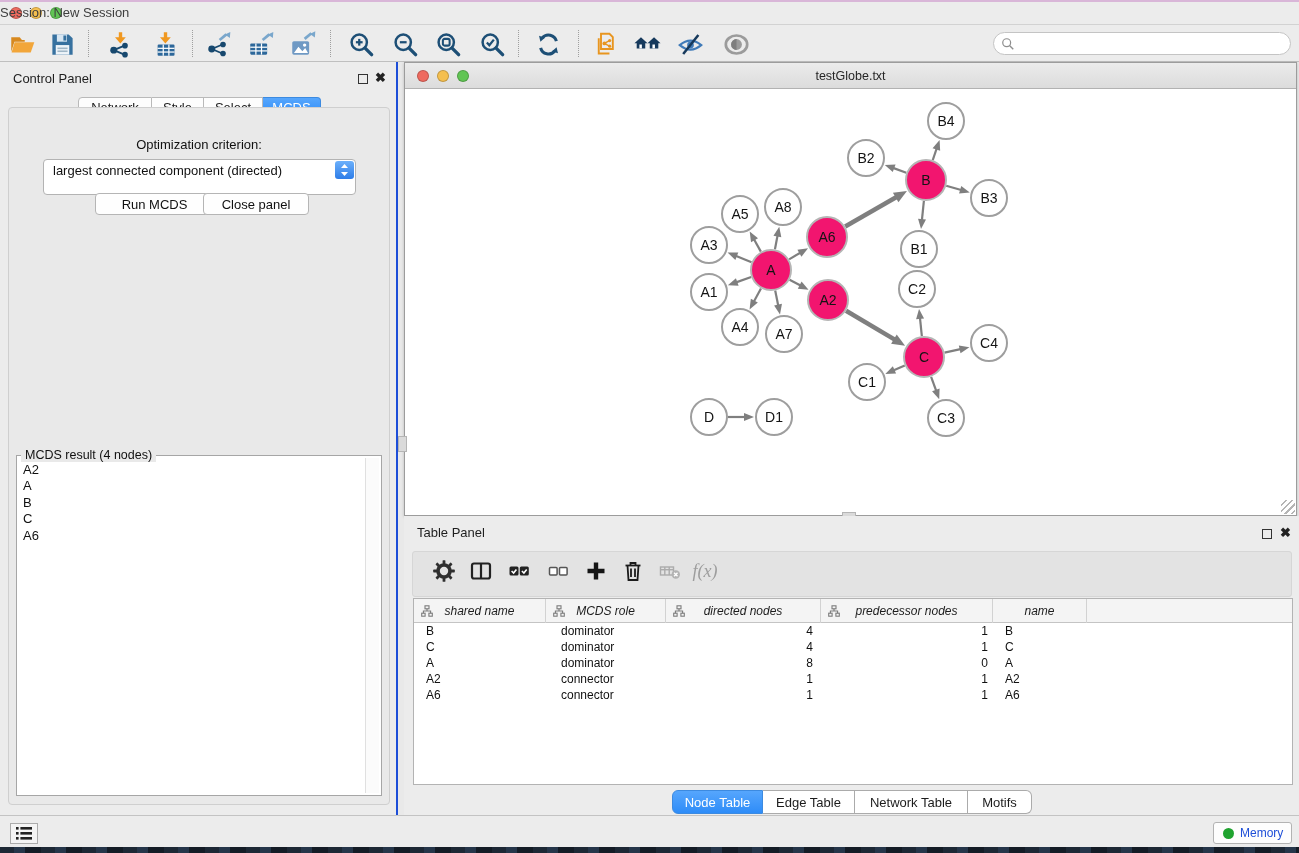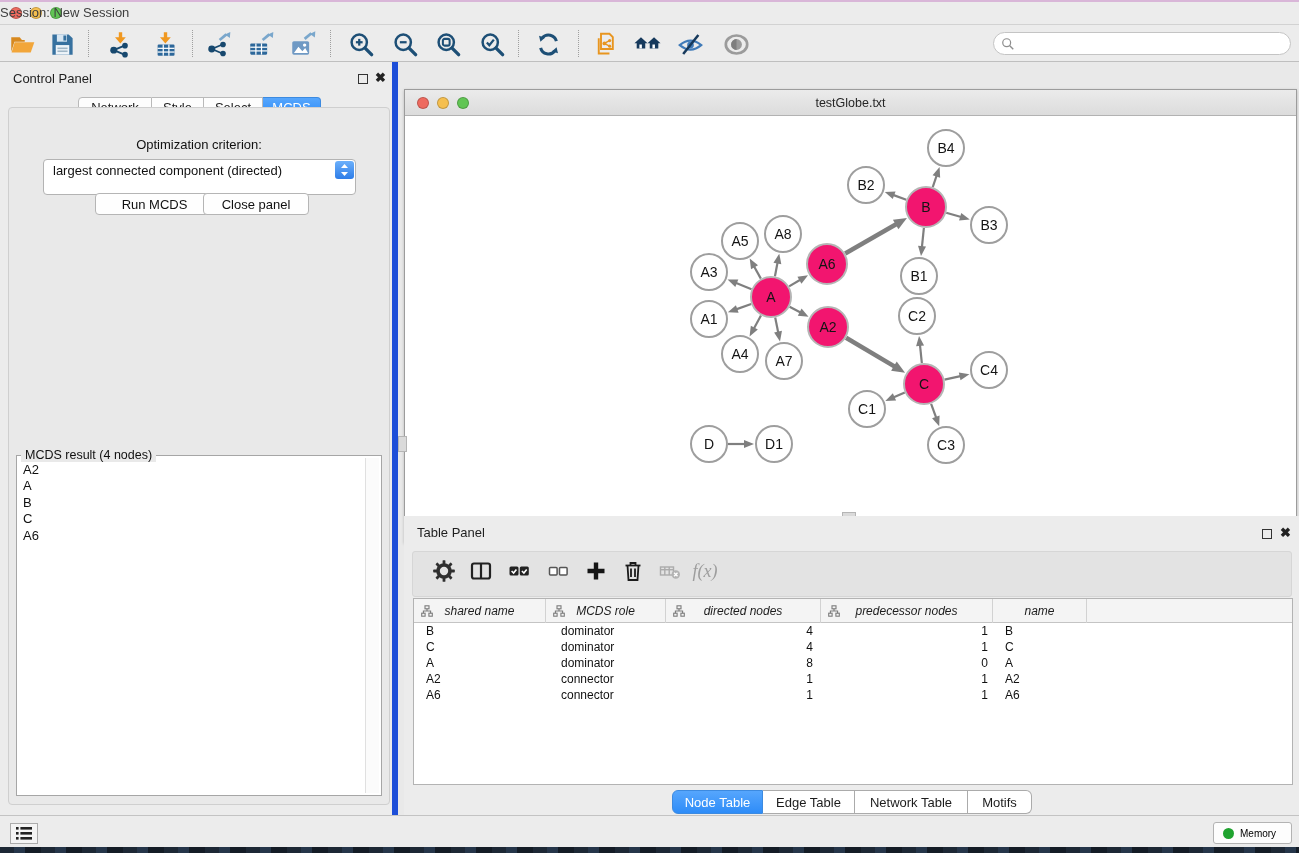--- a/index.html
+++ b/index.html
@@ -25,21 +25,21 @@
   .tbicon svg { width:27px; height:27px; }
   .tbsep { position:absolute; top:5px; height:27px; border-left:1px dotted #9f9f9f; width:0; }
   .searchbox { position:absolute; left:993px; top:7px; width:298px; height:23px; background:#fff;
     border:1px solid #c4c4c4; border-radius:12px; }
   .searchbox svg { position:absolute; left:7px; top:4px; width:14px; height:14px; }
   .searchbox input { position:absolute; left:25px; top:1px; width:265px; height:19px; border:none;
     outline:none; font-size:12px; background:transparent; }
 
   
   .control-panel { position:absolute; left:0; top:62px; width:398px; height:753px; background:#ececec;
-    border-right:6px solid #1d4ed8; }
+    border-right:2px solid #1d4ed8; }
   .panel-title { position:absolute; left:13px; top:9px; font-size:13px; color:#1e1e1e; }
   .float-ic { position:absolute; width:10px; height:10px; border:1.6px solid #333; }
   .close-ic { position:absolute; font-size:13px; font-weight:bold; color:#222; line-height:12px; }
   .cp-float { left:358px; top:12px; } .cp-close { left:375px; top:10px; }
   .cp-tabs { position:absolute; left:78px; top:35px; height:20px; display:flex; }
   .cp-tab { height:20px; background:#fdfdfd; border:1px solid #b9b9b9; border-left:none; font-size:13px;
     color:#1c1c1c; display:flex; align-items:center; justify-content:center; cursor:default; }
   .cp-tab:first-child { border-left:1px solid #b9b9b9; border-radius:4px 0 0 4px; }
   .cp-tab:last-child { border-radius:0 4px 4px 0; }
   .cp-tab.active { background:linear-gradient(#56a6fd,#2e8cf8); border-color:#3c8ae0; color:#fff; }
@@ -60,21 +60,21 @@
     border:1px solid #a6a6a6; background:#fff; }
   .result-legend { position:absolute; left:4px; top:-8px; background:#e9e9e9; padding:0 4px;
     font-size:12.5px; color:#111; }
   .result-list { position:absolute; left:2px; right:17px; top:6px; bottom:2px; overflow:hidden; }
   .result-item { font-size:13px; line-height:16.4px; padding-left:4px; color:#111; cursor:default; }
   .result-scroll { position:absolute; right:2px; top:2px; bottom:2px; width:14px; background:#fbfbfb;
     border-left:1px solid #e0e0e0; }
 
   
   .network-window { position:absolute; left:404px; top:62px; width:893px; height:454px; background:#fff;
-    border:1px solid #9c9c9c; box-shadow:0 1px 3px rgba(0,0,0,.2);margin-top:27px; }
+    border:1px solid #9c9c9c; box-shadow:0 1px 3px rgba(0,0,0,.2); }
   .nw-titlebar { position:absolute; left:0; top:0; right:0; height:26px;
     background:linear-gradient(#ebebeb,#dcdcdc); border-bottom:1px solid #b2b2b2; }
   .nw-titlebar .lights { top:7px; left:12px; }
   .nw-title { position:absolute; left:0; right:0; top:0; height:26px; line-height:27px; text-align:center;
     font-size:12.5px; color:#262626; }
   .nw-canvas { position:absolute; left:0; top:26px; width:891px; height:426px; background:#fff; }
   .nw-canvas svg text { font-family:"Liberation Sans", sans-serif; }
   .resize-grip { position:absolute; right:1px; bottom:1px; width:14px; height:14px;
     background:repeating-linear-gradient(135deg, transparent 0 3px, #b5b5b5 3px 4.5px); cursor:nwse-resize; }
   .grip-left { position:absolute; left:398px; top:436px; width:9px; height:16px; background:#dadada;
@@ -112,21 +112,21 @@
 
   
   .statusbar { position:absolute; left:0; top:815px; width:1299px; height:32px; background:#ececec;
     border-top:1px solid #c3c3c3; }
   .menu-btn { position:absolute; left:10px; top:7px; width:28px; height:21px; background:#f4f4f4;
     border:1px solid #ababab; display:flex; align-items:center; justify-content:center; cursor:default; }
   .memory-btn { position:absolute; left:1213px; top:6px; width:79px; height:22px; background:#fdfdfd;
     border:1px solid #b3b3b3; border-radius:3px; display:flex; align-items:center; gap:6px;
     padding-left:9px; cursor:default; }
   .mem-dot { width:11px; height:11px; border-radius:50%; background:#1fa32f; }
-  .memory-btn span { font-size:10px; color:#000000; }
+  .memory-btn span { font-size:12px; color:#1d4ed8; }
   .desktop-strip { position:absolute; left:0; top:847px; width:1299px; height:6px;
     background:repeating-linear-gradient(90deg,#1d2835 0 14px,#26364a 14px 25px,#141c26 25px 41px); }
 </style>
 </head>
 <body>
 
 <div class="app">
 
   <div class="titlebar">
     <div class="lights">

